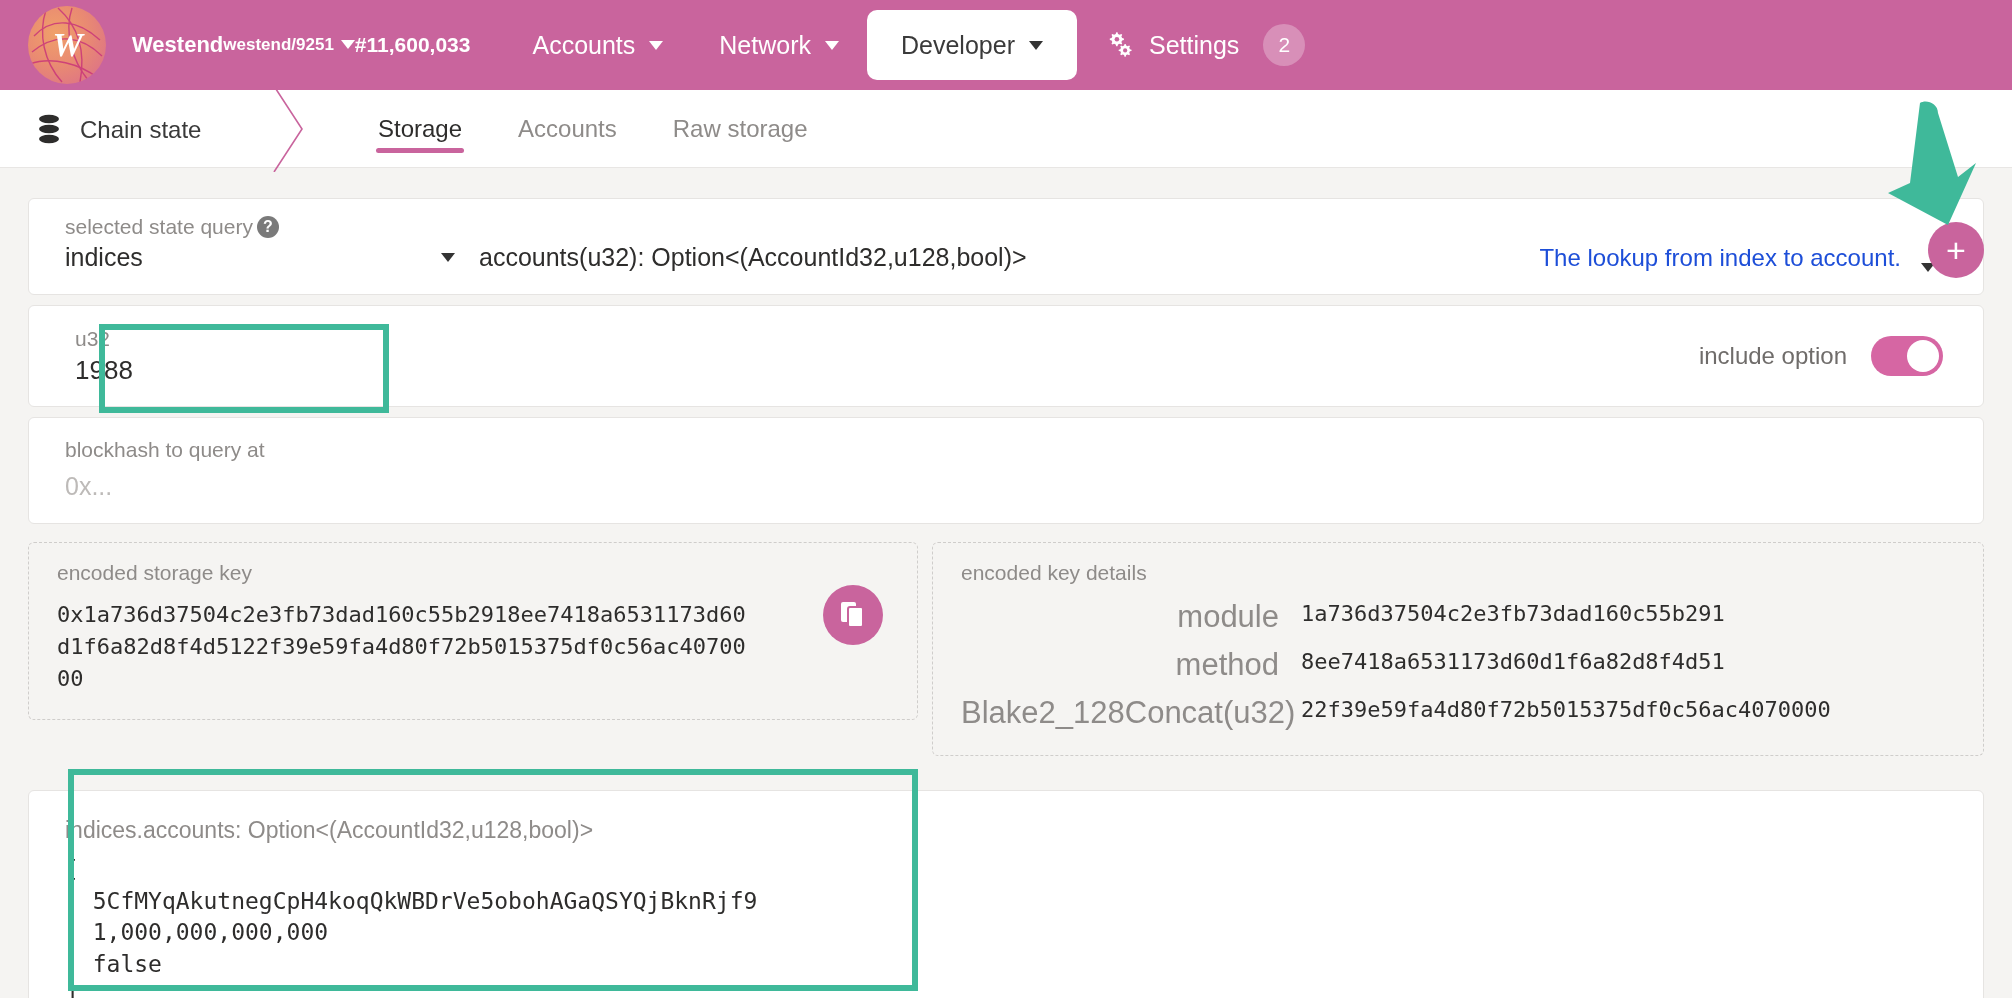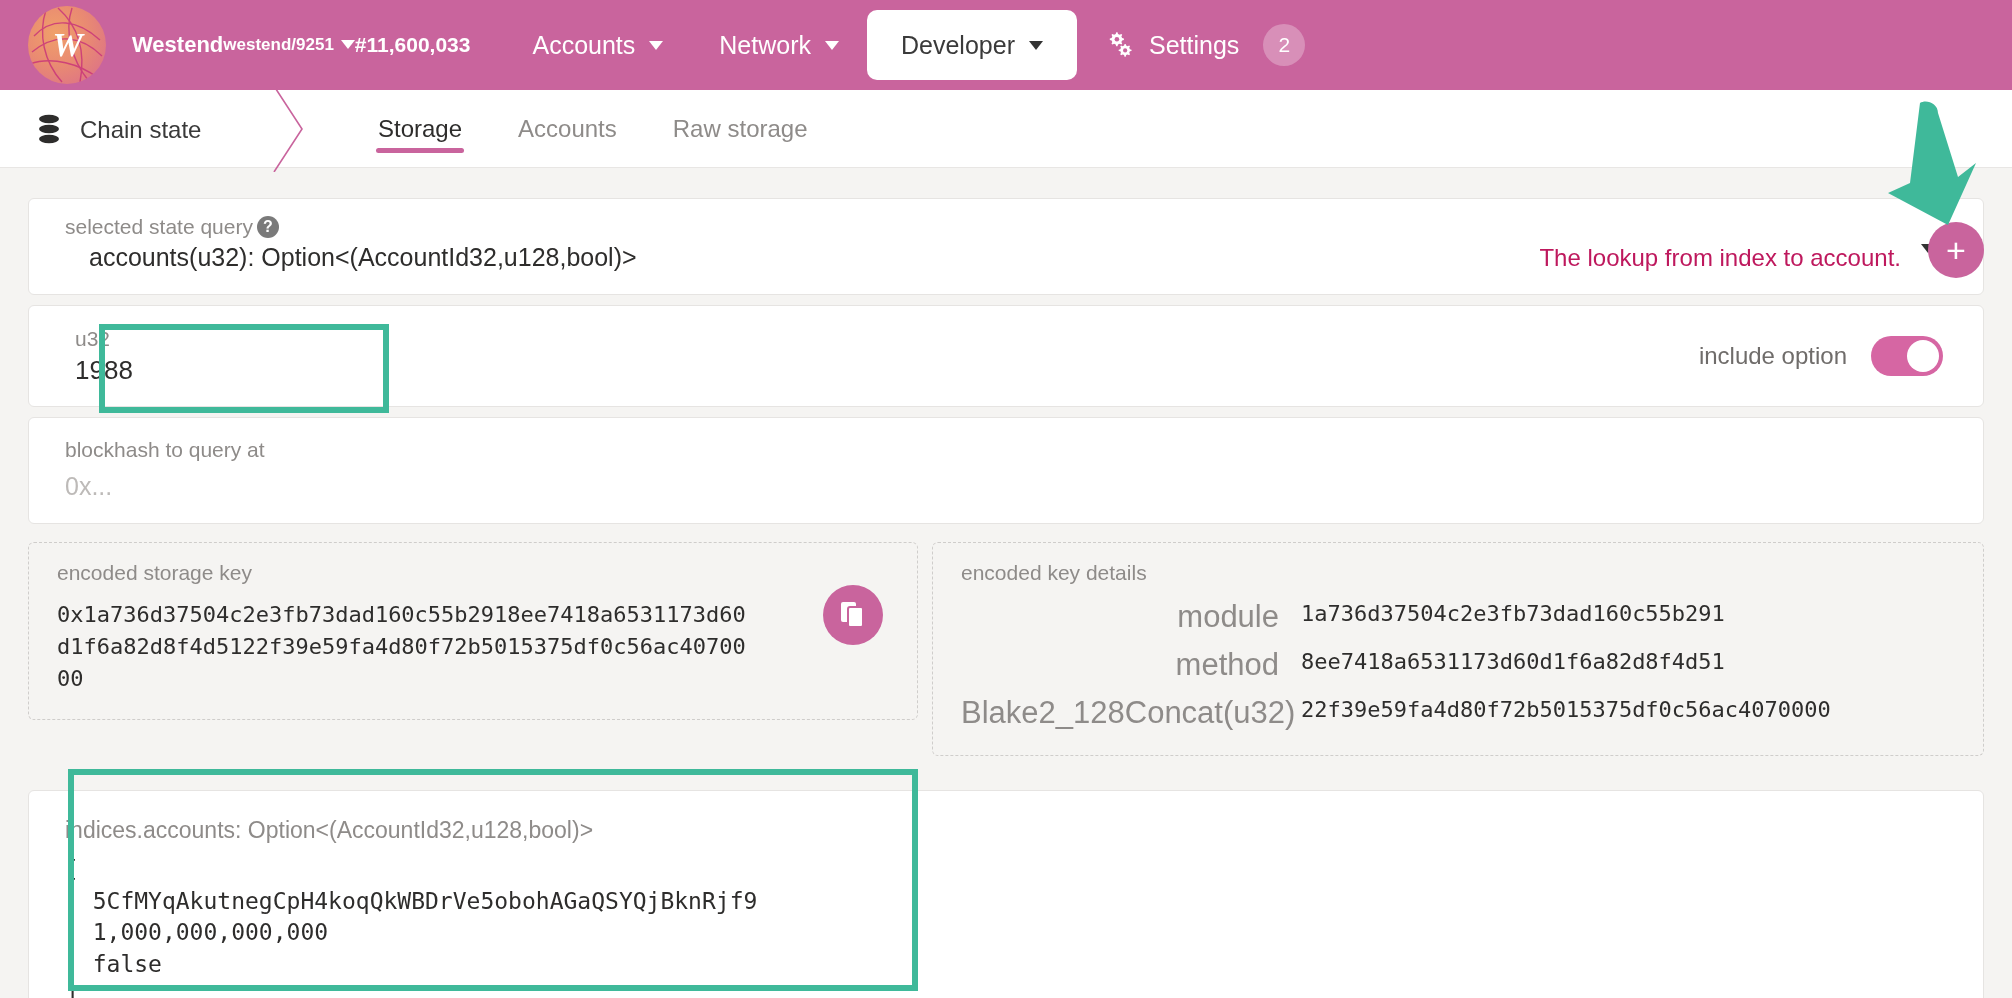--- a/index.html
+++ b/index.html
@@ -115,22 +115,22 @@
   }
   .sel-module {
     width: 390px; display: flex; align-items: center; justify-content: space-between;
     font-size: 25px; color: #2e2d2c; cursor: pointer;
   }
   .sel-method {
     flex: 1; font-size: 25px; color: #2e2d2c; padding-left: 24px;
     display: flex; align-items: center; cursor: pointer;
   }
   .sel-hint {
-    display: flex; align-items: flex-start; gap: 20px;
-    font-size: 24px; color: #be185d; cursor: pointer; padding-right: 12px;
+    display: flex; align-items: flex-end; gap: 20px;
+    font-size: 24px; color: #1d4ed8; cursor: pointer; padding-right: 12px;
   }
 
   .param-card {
     background: #fff; border: 1px solid #e6e4e2; border-radius: 6px;
     height: 102px; display: flex; align-items: center;
     justify-content: space-between; margin-bottom: 10px; position: relative;
   }
   .param-field { padding-left: 46px; }
   .param-field .inner-label { margin-bottom: 4px; }
   .param-value { font-size: 26px; color: #2e2d2c; }
@@ -296,20 +296,24 @@
 </div>
 
 <div class="main">
 
   <div class="row-card">
     <div class="q-label-row">
       <span class="inner-label">selected state query</span>
       <span class="help-icon">?</span>
     </div>
     <div class="q-select-row">
+      <div class="sel-module">
+        <span>indices</span>
+        <span class="caret caret-dark"></span>
+      </div>
       <div class="sel-method">
         <span>accounts(u32): Option&lt;(AccountId32,u128,bool)&gt;</span>
       </div>
       <div class="sel-hint">
         <span>The lookup from index to account.</span>
         <span class="caret caret-dark"></span>
       </div>
     </div>
   </div>
 

